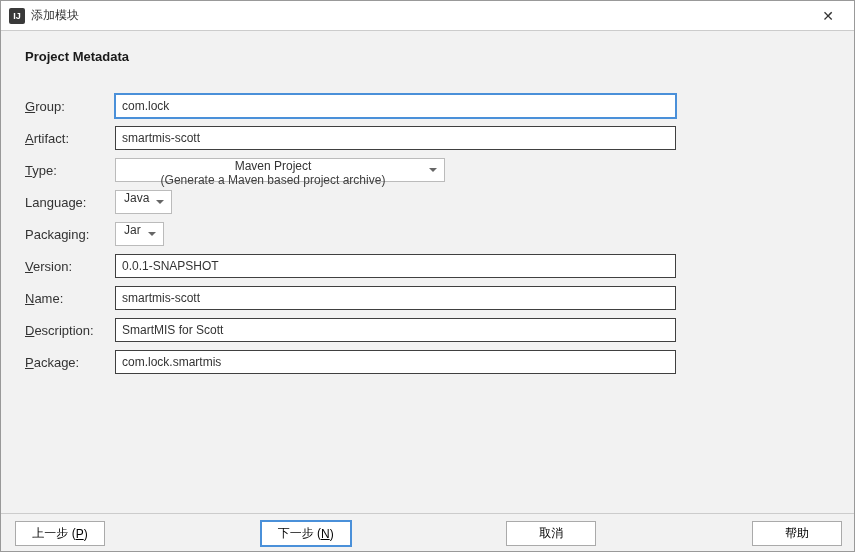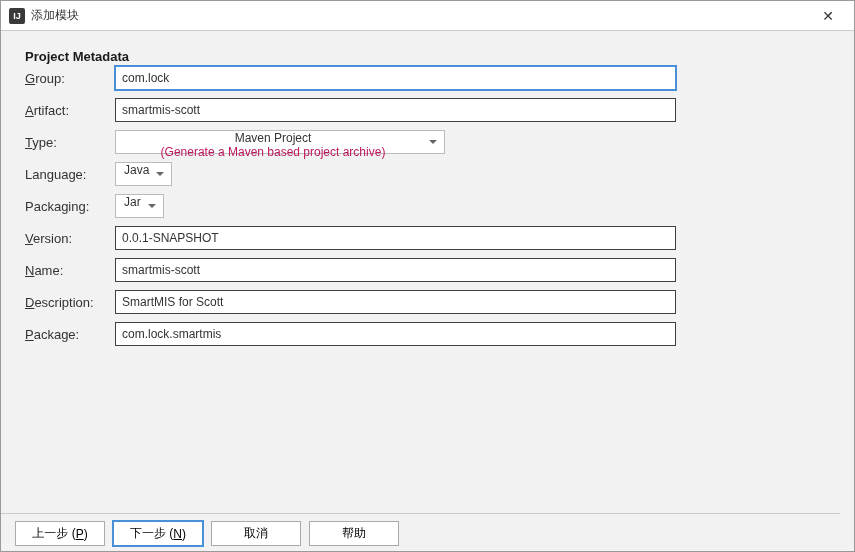--- a/index.html
+++ b/index.html
@@ -54,21 +54,21 @@
     }
     .content {
       padding: 18px 24px 0 24px;
       height: 482px;
       background: #f2f2f2;
     }
     .section-title {
       font-weight: bold;
       font-size: 13px;
       color: #1a1a1a;
-      margin-bottom: 2px;
+      margin-bottom: 30px;
     }
     .form-row {
       display: flex;
       align-items: center;
       margin-bottom: 8px;
       min-height: 22px;
     }
     .form-row.gap {
     }
     .form-label {
@@ -112,33 +112,33 @@
     .select-box::after {
       content: "";
       position: absolute;
       right: 7px;
       top: 9px;
       border-left: 4px solid transparent;
       border-right: 4px solid transparent;
       border-top: 4px solid #666;
     }
     .select-box .hint {
-      color: #be185d;
+      color: #404040;
     }
     .footer {
       position: absolute;
       bottom: 0;
       left: 0;
-      right: 16px;
+      right: 0;
       height: 40px;
       border-top: 1px solid #ccc;
       background: #f2f2f2;
       display: flex;
       align-items: center;
-      justify-content: flex-start;
+      justify-content: space-between;
       padding: 0 14px;
       gap: 8px;
     }
     .btn {
       min-width: 90px;
       height: 25px;
       border: 1px solid #aaa;
       background: #fff;
       font-size: 12px;
       font-family: inherit;

